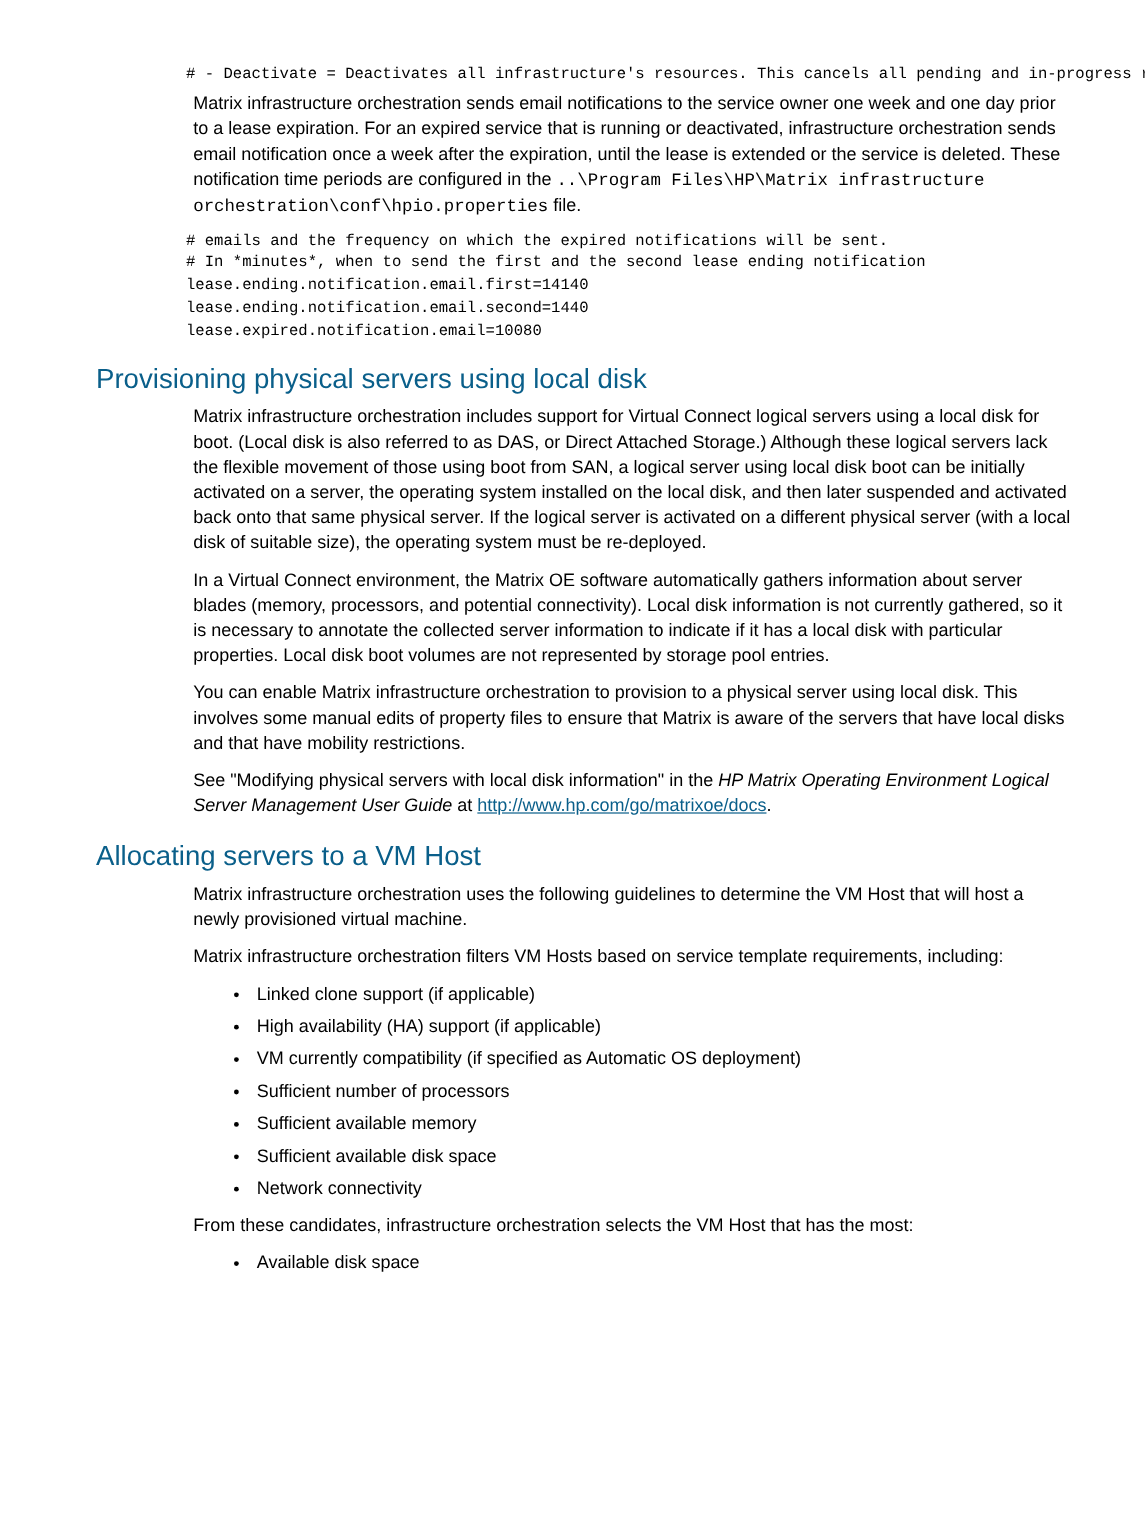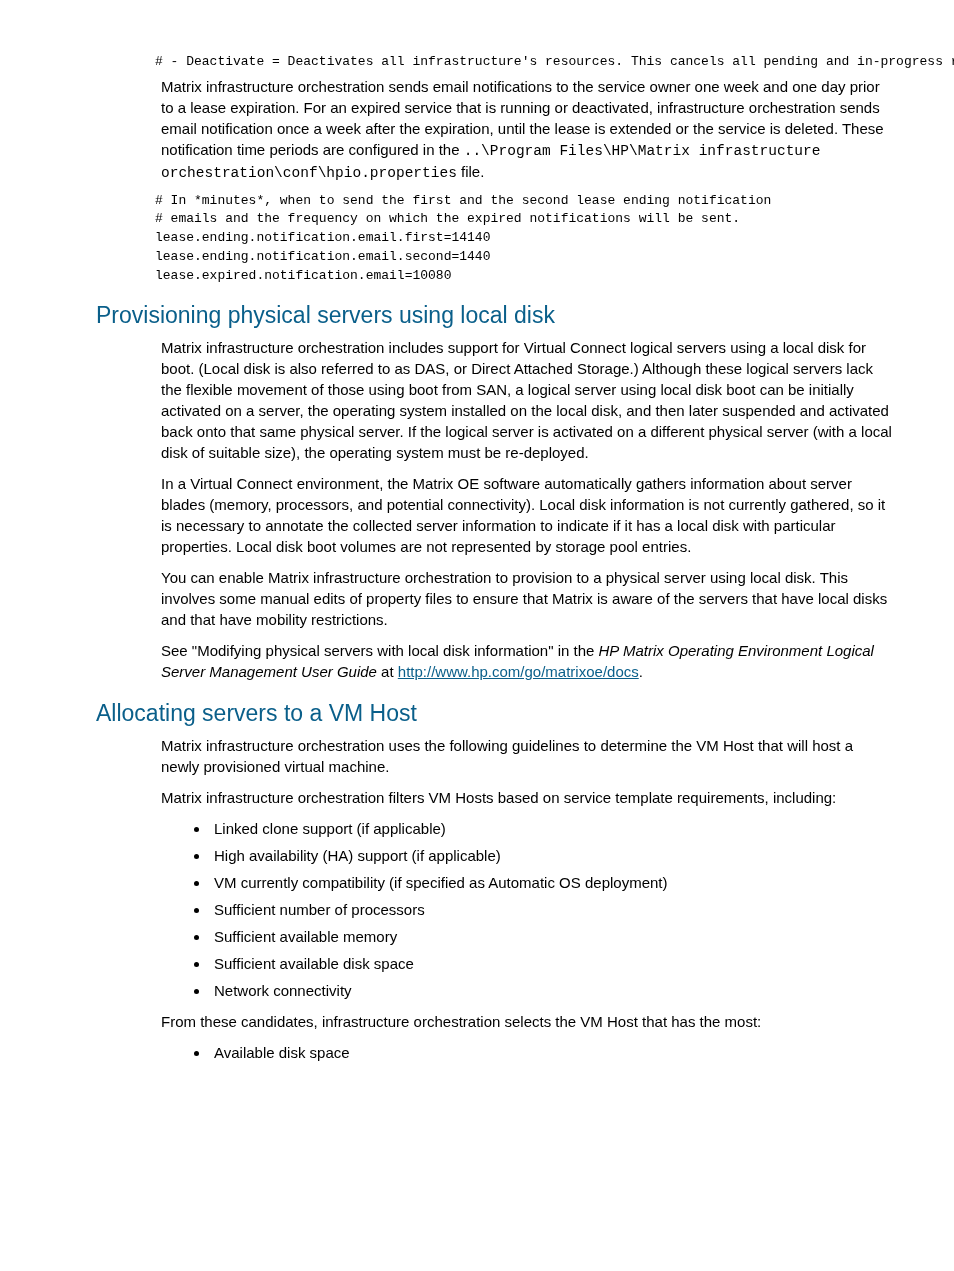--- a/index.html
+++ b/index.html
@@ -35,21 +35,21 @@
   .indent {
     margin-left: 81px;
   }
   .code-indent {
     margin-left: 75px;
   }
   h2 {
     font-size: 23px;
     font-weight: 400;
     color: #0a5f8a;
-    margin: 18px 0 8px 16px;
+    margin: 18px 0 8px 0;
     font-family: "Futura", "Trebuchet MS", Arial, sans-serif;
   }
   a.link {
     color: #0a5f8a;
     text-decoration: underline;
   }
   em.italic {
     font-style: italic;
   }
   ul.bullets {
@@ -72,22 +72,22 @@
 
   <div class="code-indent">
     <span class="mono"># - Deactivate = Deactivates all infrastructure's resources. This cancels all pending and in-progress requests.</span>
   </div>
 
   <p class="body-text indent">
     <span>Matrix infrastructure orchestration sends email notifications to the service owner one week and one day prior to a lease expiration. For an expired service that is running or deactivated, infrastructure orchestration sends email notification once a week after the expiration, until the lease is extended or the service is deleted. These notification time periods are configured in the </span><span class="mono-inline">..\Program Files\HP\Matrix infrastructure orchestration\conf\hpio.properties</span><span> file.</span>
   </p>
 
   <div class="code-indent">
+    <span class="mono"># emails and the frequency on which the expired notifications will be sent.</span>
     <span class="mono"># In *minutes*, when to send the first and the second lease ending notification</span>
-    <span class="mono"># emails and the frequency on which the expired notifications will be sent.</span>
     <span class="mono">lease.ending.notification.email.first=14140</span>
     <span class="mono">lease.ending.notification.email.second=1440</span>
     <span class="mono">lease.expired.notification.email=10080</span>
   </div>
 
   <h2>Provisioning physical servers using local disk</h2>
 
   <p class="body-text indent">Matrix infrastructure orchestration includes support for Virtual Connect logical servers using a local disk for boot. (Local disk is also referred to as DAS, or Direct Attached Storage.) Although these logical servers lack the flexible movement of those using boot from SAN, a logical server using local disk boot can be initially activated on a server, the operating system installed on the local disk, and then later suspended and activated back onto that same physical server. If the logical server is activated on a different physical server (with a local disk of suitable size), the operating system must be re-deployed.</p>
   <p class="body-text indent">In a Virtual Connect environment, the Matrix OE software automatically gathers information about server blades (memory, processors, and potential connectivity). Local disk information is not currently gathered, so it is necessary to annotate the collected server information to indicate if it has a local disk with particular properties. Local disk boot volumes are not represented by storage pool entries.</p>
   <p class="body-text indent">You can enable Matrix infrastructure orchestration to provision to a physical server using local disk. This involves some manual edits of property files to ensure that Matrix is aware of the servers that have local disks and that have mobility restrictions.</p>

